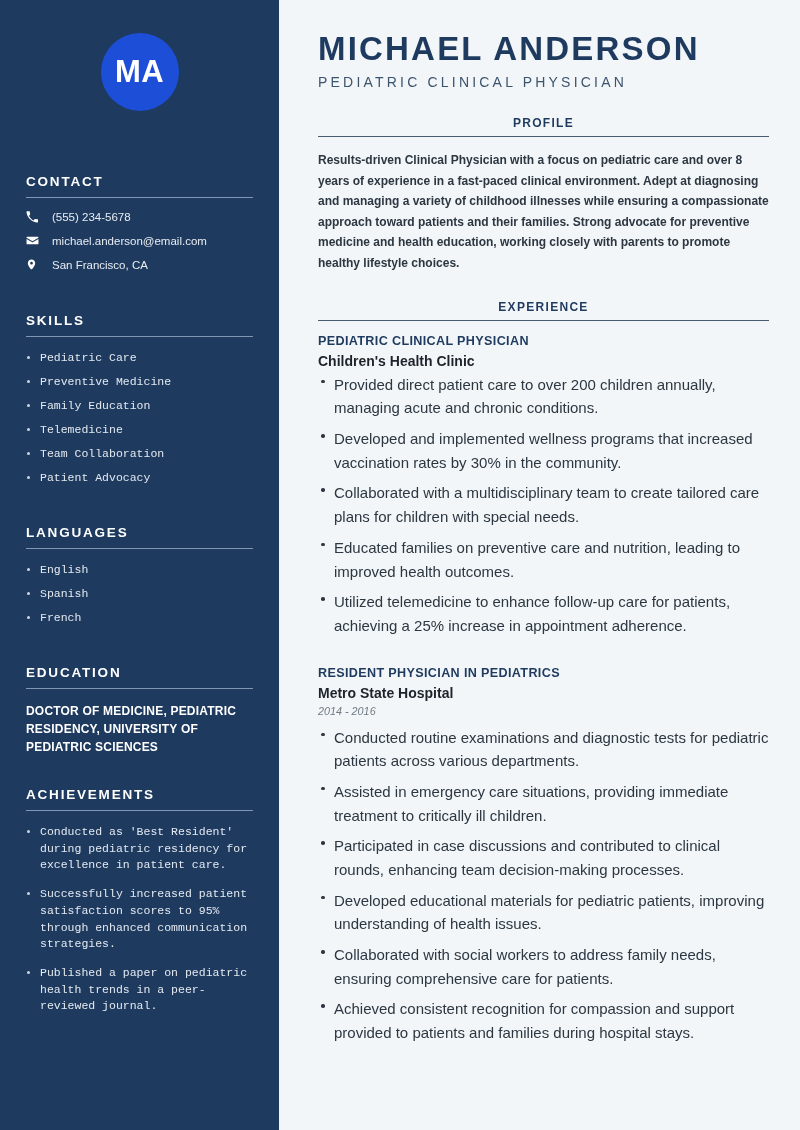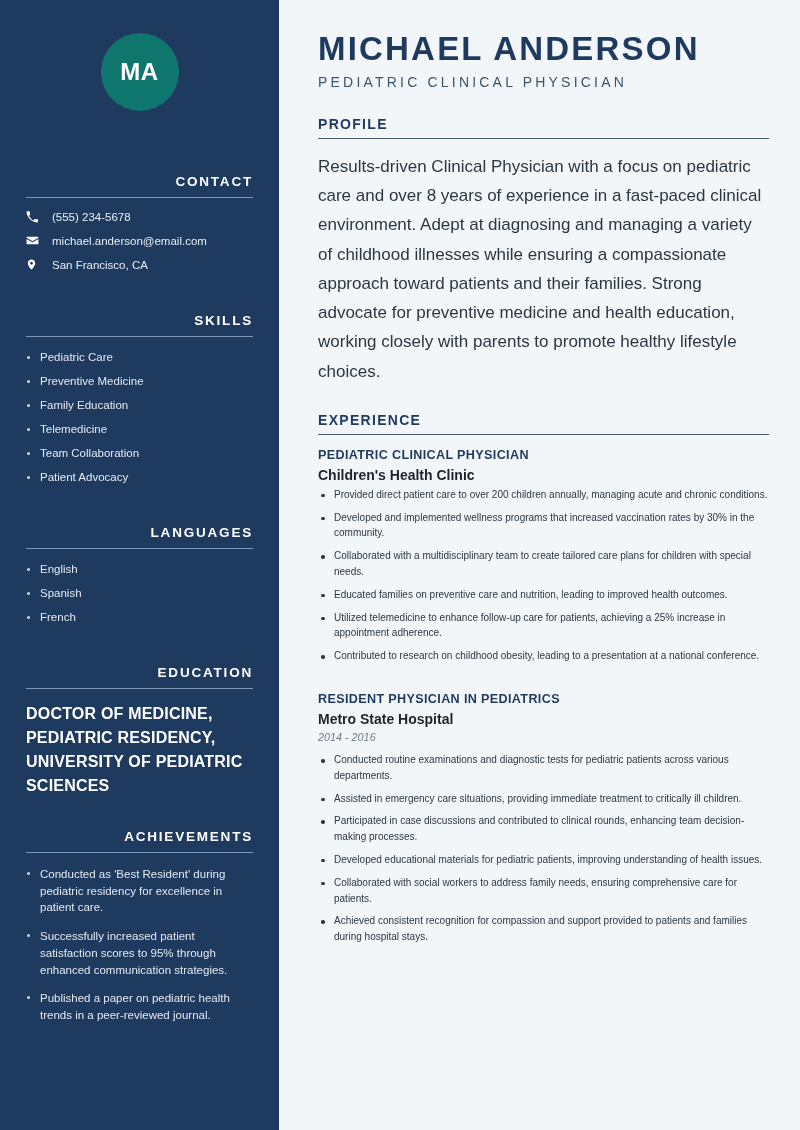--- a/index.html
+++ b/index.html
@@ -35,41 +35,40 @@
   .avatar-wrap {
     display: flex;
     justify-content: center;
     padding-top: 33px;
     padding-bottom: 10px;
   }
   .avatar {
     width: 78px;
     height: 78px;
     border-radius: 50%;
-    background: #0f766e;
+    background: #1d4ed8;
     display: flex;
     align-items: center;
     justify-content: center;
     color: #ffffff;
-    font-size: 24px;
+    font-size: 31px;
     font-weight: bold;
     letter-spacing: 0.5px;
   }
 
   .side-section {
     padding: 0 26px 0 26px;
   }
   .side-section.first { margin-top: 53px; }
   .side-head {
     font-size: 13.5px;
     font-weight: bold;
     letter-spacing: 1.8px;
     color: #ffffff;
     margin: 0 0 8px 0;
-    text-align: right;
   }
   .side-rule {
     height: 1px;
     background: #7f96b4;
     margin-bottom: 13px;
   }
   .side-gap { height: 31px; }
 
   .contact-row {
     display: flex;
@@ -85,20 +84,21 @@
     align-items: center;
     justify-content: flex-start;
     margin-right: 9px;
   }
   .contact-icon svg { display: block; }
 
   ul.side-list {
     list-style: none;
     margin: 0;
     padding: 0;
+    font-family: Liberation Mono, monospace;
   }
   ul.side-list li {
     position: relative;
     padding-left: 14px;
     margin-bottom: 8.5px;
     font-size: 11.5px;
     color: #e3e9f0;
     line-height: 1.35;
   }
   ul.side-list li::before {
@@ -109,21 +109,21 @@
     width: 3px;
     height: 3px;
     border-radius: 50%;
     background: #cdd7e3;
   }
   ul.ach-list li {
     margin-bottom: 12px;
     line-height: 1.45;
   }
   .edu-entry {
-    font-size: 16px;
+    font-size: 12px;
     font-weight: bold;
     line-height: 1.5;
     color: #ffffff;
     letter-spacing: 0.2px;
   }
 
   
   .divider-gap {
     width: 6px;
     min-width: 6px;
@@ -143,36 +143,38 @@
     margin: 0 0 6px 0;
     line-height: 1.12;
   }
   .role {
     font-size: 14px;
     letter-spacing: 3.2px;
     color: #3c546e;
     margin: 0 0 26px 0;
   }
   .main-head {
-    font-size: 14px;
+    font-size: 12px;
     font-weight: bold;
     letter-spacing: 1.3px;
     color: #1e3a5f;
     margin: 0 0 6px 0;
+    text-align: center;
   }
   .main-rule {
     height: 1px;
     background: #4a5b70;
     margin-bottom: 13px;
   }
   .profile-text {
-    font-size: 17px;
+    font-size: 12px;
     color: #2c3742;
     line-height: 1.72;
     margin: 0 0 26px 0;
+    font-weight: bold;
   }
   .exp-block { margin-bottom: 17px; }
   .exp-title {
     font-size: 12.6px;
     font-weight: bold;
     color: #1e3a5f;
     letter-spacing: 0.35px;
     margin: 0 0 5px 0;
   }
   .exp-company {
@@ -189,21 +191,21 @@
   }
   ul.exp-list {
     list-style: none;
     margin: 0;
     padding: 0;
   }
   ul.exp-list li {
     position: relative;
     padding-left: 16px;
     margin-bottom: 7px;
-    font-size: 10px;
+    font-size: 15px;
     color: #2c3742;
     line-height: 1.58;
   }
   ul.exp-list li::before {
     content: "";
     position: absolute;
     left: 3px;
     top: 7px;
     width: 3.5px;
     height: 3.5px;
@@ -323,21 +325,20 @@
 
       <div class="exp-block">
         <div class="exp-title">PEDIATRIC CLINICAL PHYSICIAN</div>
         <div class="exp-company">Children's Health Clinic</div>
         <ul class="exp-list">
           <li>Provided direct patient care to over 200 children annually, managing acute and chronic conditions.</li>
           <li>Developed and implemented wellness programs that increased vaccination rates by 30% in the community.</li>
           <li>Collaborated with a multidisciplinary team to create tailored care plans for children with special needs.</li>
           <li>Educated families on preventive care and nutrition, leading to improved health outcomes.</li>
           <li>Utilized telemedicine to enhance follow-up care for patients, achieving a 25% increase in appointment adherence.</li>
-          <li>Contributed to research on childhood obesity, leading to a presentation at a national conference.</li>
         </ul>
       </div>
 
       <div class="exp-spacer"></div>
 
       <div class="exp-block">
         <div class="exp-title">RESIDENT PHYSICIAN IN PEDIATRICS</div>
         <div class="exp-company">Metro State Hospital</div>
         <div class="exp-dates">2014 - 2016</div>
         <ul class="exp-list">

